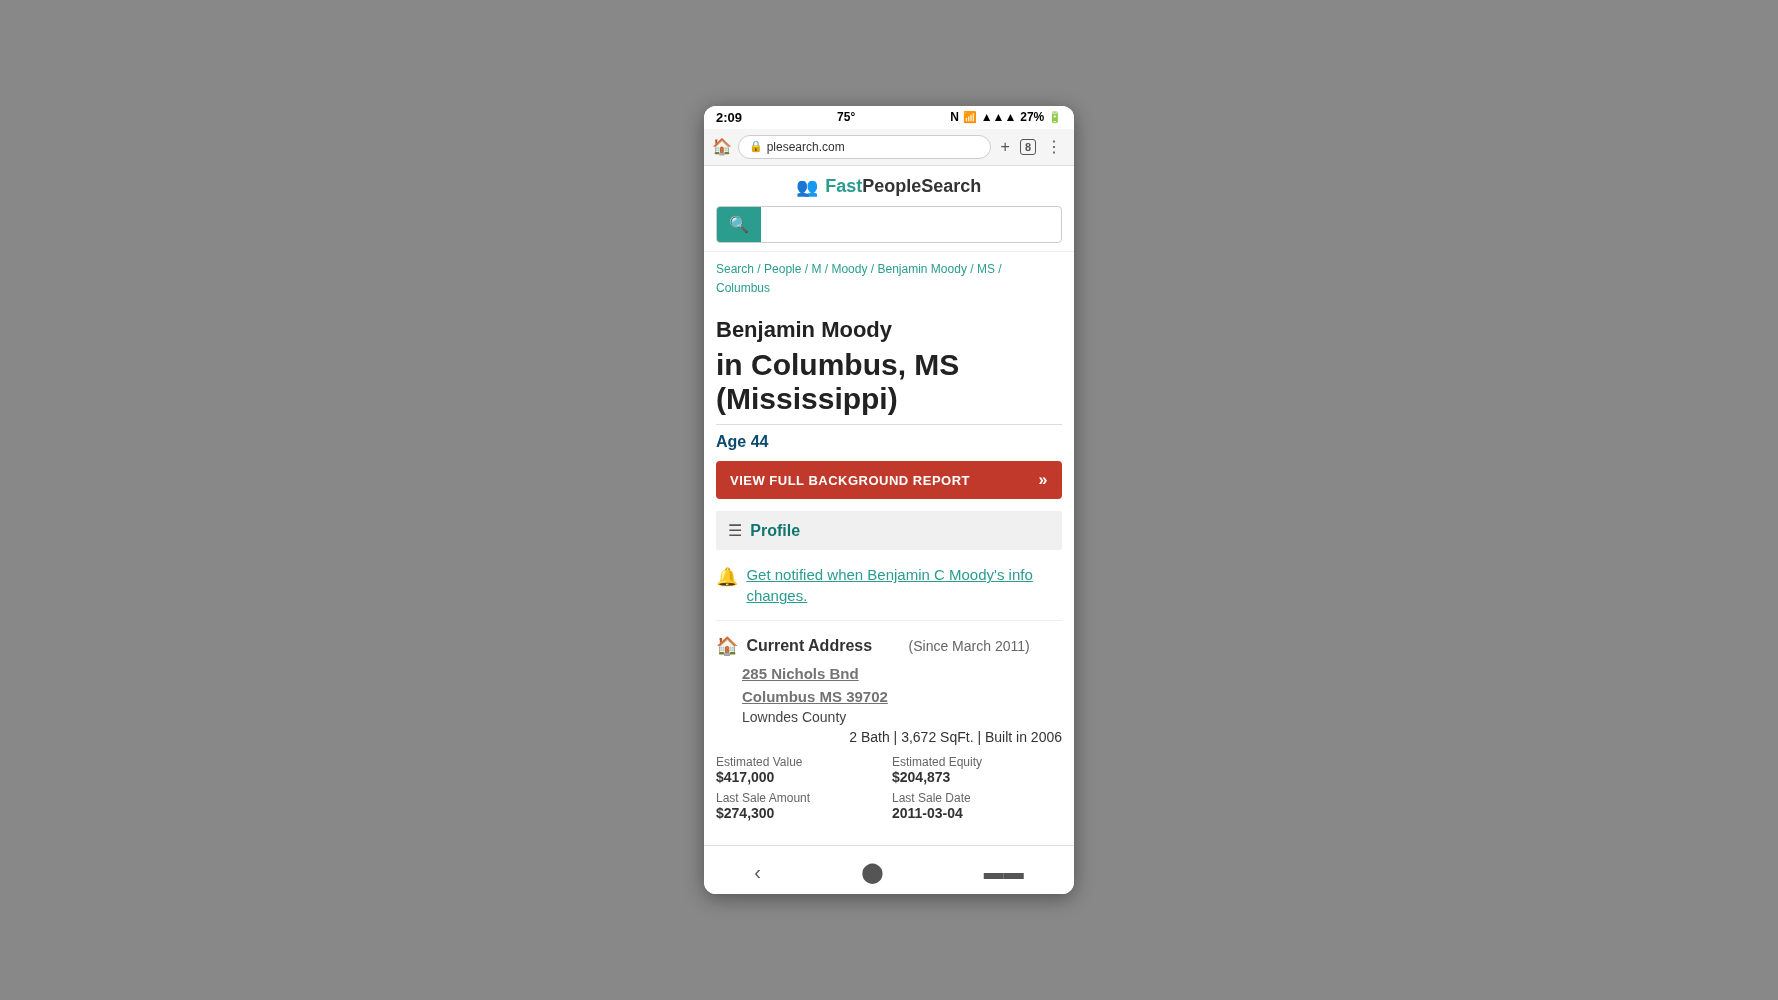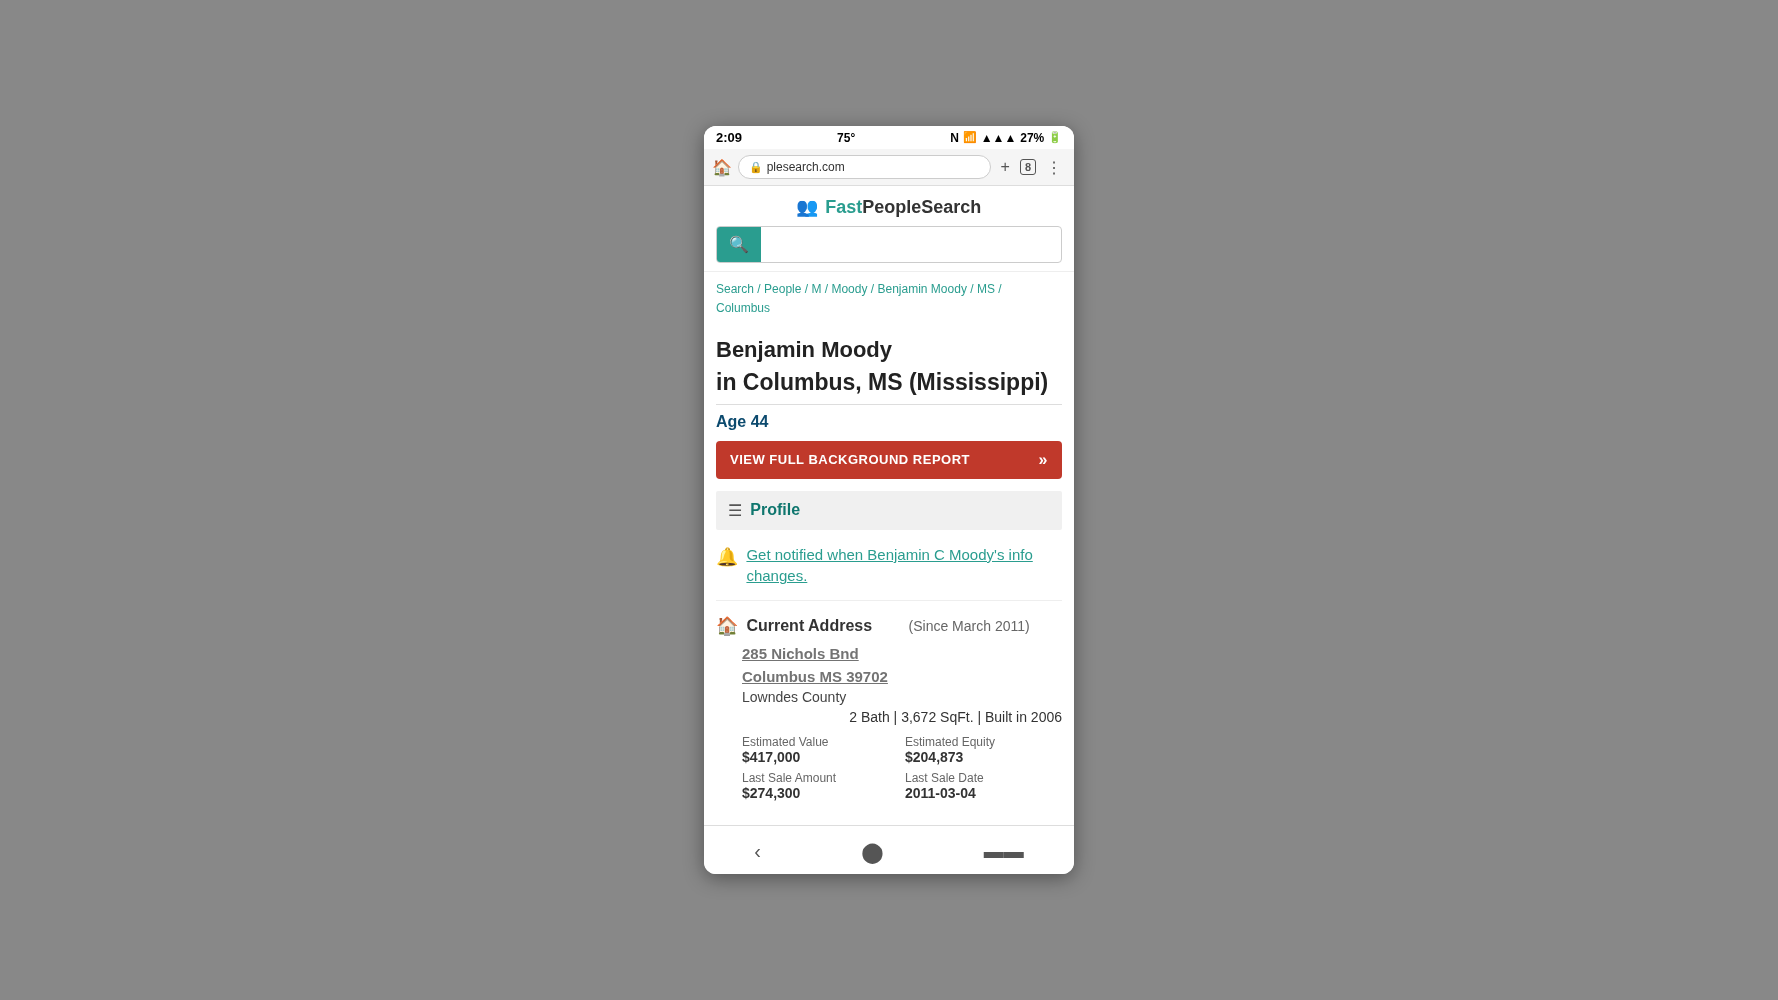--- a/index.html
+++ b/index.html
@@ -117,21 +117,21 @@
     
     .main-content { padding: 10px 12px; }
     .person-name {
       font-size: 22px;
       font-weight: bold;
       color: #222;
       line-height: 1.3;
       margin-bottom: 4px;
     }
     .person-location {
-      font-size: 23px;
+      font-size: 30px;
       font-weight: bold;
       color: #222;
     }
     .divider-line {
       border: none;
       border-top: 1px solid #ddd;
       margin: 8px 0;
     }
     .person-age {
       font-size: 16px;
@@ -216,21 +216,20 @@
       font-size: 14px;
       color: #333;
       margin-left: 26px;
       margin-bottom: 10px;
       text-align: right;
     }
     .property-grid {
       display: grid;
       grid-template-columns: 1fr 1fr;
       gap: 6px;
-      margin-left: 26px;
       margin-bottom: 10px;
     }
     .prop-label { font-size: 12px; color: #666; }
     .prop-value { font-size: 14px; font-weight: bold; color: #333; }
     
     .map-area {
       margin: 0 -12px;
       height: 40px;
       background: #d4e8c2;
       position: relative;

